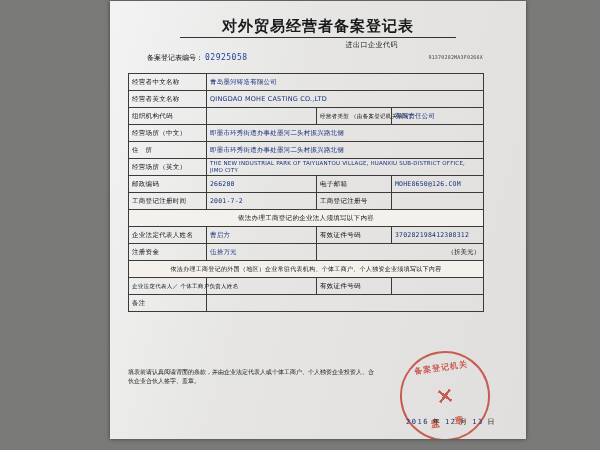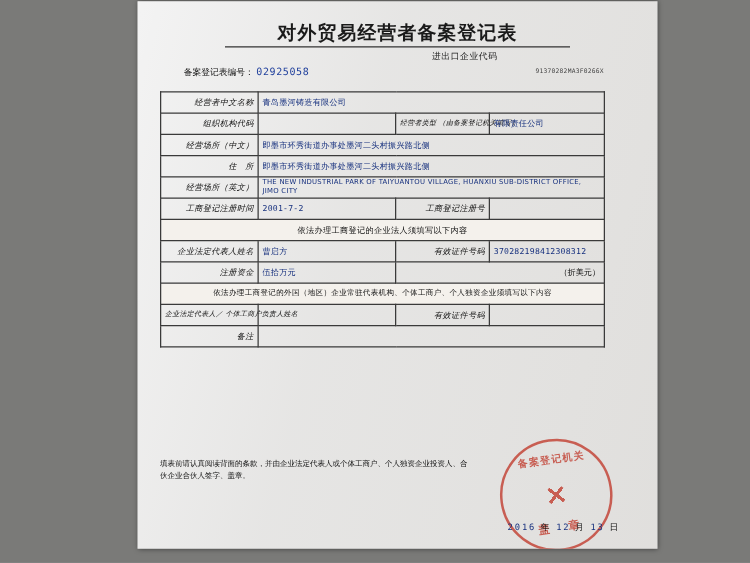--- a/index.html
+++ b/index.html
@@ -105,24 +105,23 @@
     color: #111;
   }
   table.form td {
     border: 0.6px solid #3a3a3a;
     padding: 1px 3px;
     height: 14px;
     vertical-align: middle;
     line-height: 1.25;
   }
   td.lbl {
-    text-align: right;
+    text-align: left;
     letter-spacing: 0.3px;
     white-space: nowrap;
-    font-style: italic;
   }
   td.val {
     color: #16307e;
     font-size: 6.5px;
     letter-spacing: 0.2px;
   }
   td.val.mono {
     font-family: "DejaVu Sans Mono", "Liberation Mono", monospace;
   }
   td.section {
@@ -223,37 +222,47 @@
         <col style="width:110px">
         <col style="width:75px">
         <col style="width:92px">
       </colgroup>
       <tbody>
         <tr>
           <td class="lbl">经营者中文名称</td>
           <td class="val" colspan="3">青岛墨河铸造有限公司</td>
         </tr>
         <tr>
+          <td class="lbl">经营者英文名称</td>
+          <td class="val" colspan="3">QINGDAO MOHE CASTING CO.,LTD</td>
+        </tr>
+        <tr>
           <td class="lbl tall2">组织机构代码</td>
           <td class="val tall2"></td>
           <td class="lbl tall2" style="font-size:5.5px">经营者类型
 （由备案登记机关填写）</td>
           <td class="val tall2">有限责任公司</td>
         </tr>
         <tr>
           <td class="lbl">经营场所（中文）</td>
           <td class="val" colspan="3">即墨市环秀街道办事处墨河二头村振兴路北侧</td>
         </tr>
         <tr>
           <td class="lbl">住　所</td>
           <td class="val" colspan="3">即墨市环秀街道办事处墨河二头村振兴路北侧</td>
         </tr>
         <tr>
           <td class="lbl tall">经营场所（英文）</td>
           <td class="val tall" colspan="3" style="font-size:5.5px">THE NEW INDUSTRIAL PARK OF TAIYUANTOU VILLAGE, HUANXIU SUB-DISTRICT OFFICE, JIMO CITY</td>
+        </tr>
+        <tr>
+          <td class="lbl">邮政编码</td>
+          <td class="val mono">266200</td>
+          <td class="lbl">电子邮箱</td>
+          <td class="val mono">MOHE8650@126.COM</td>
         </tr>
         <tr>
           <td class="lbl">工商登记注册时间</td>
           <td class="val mono">2001-7-2</td>
           <td class="lbl">工商登记注册号</td>
           <td class="val mono"></td>
         </tr>
 
         <tr>
           <td class="section" colspan="4">依法办理工商登记的企业法人须填写以下内容</td>

